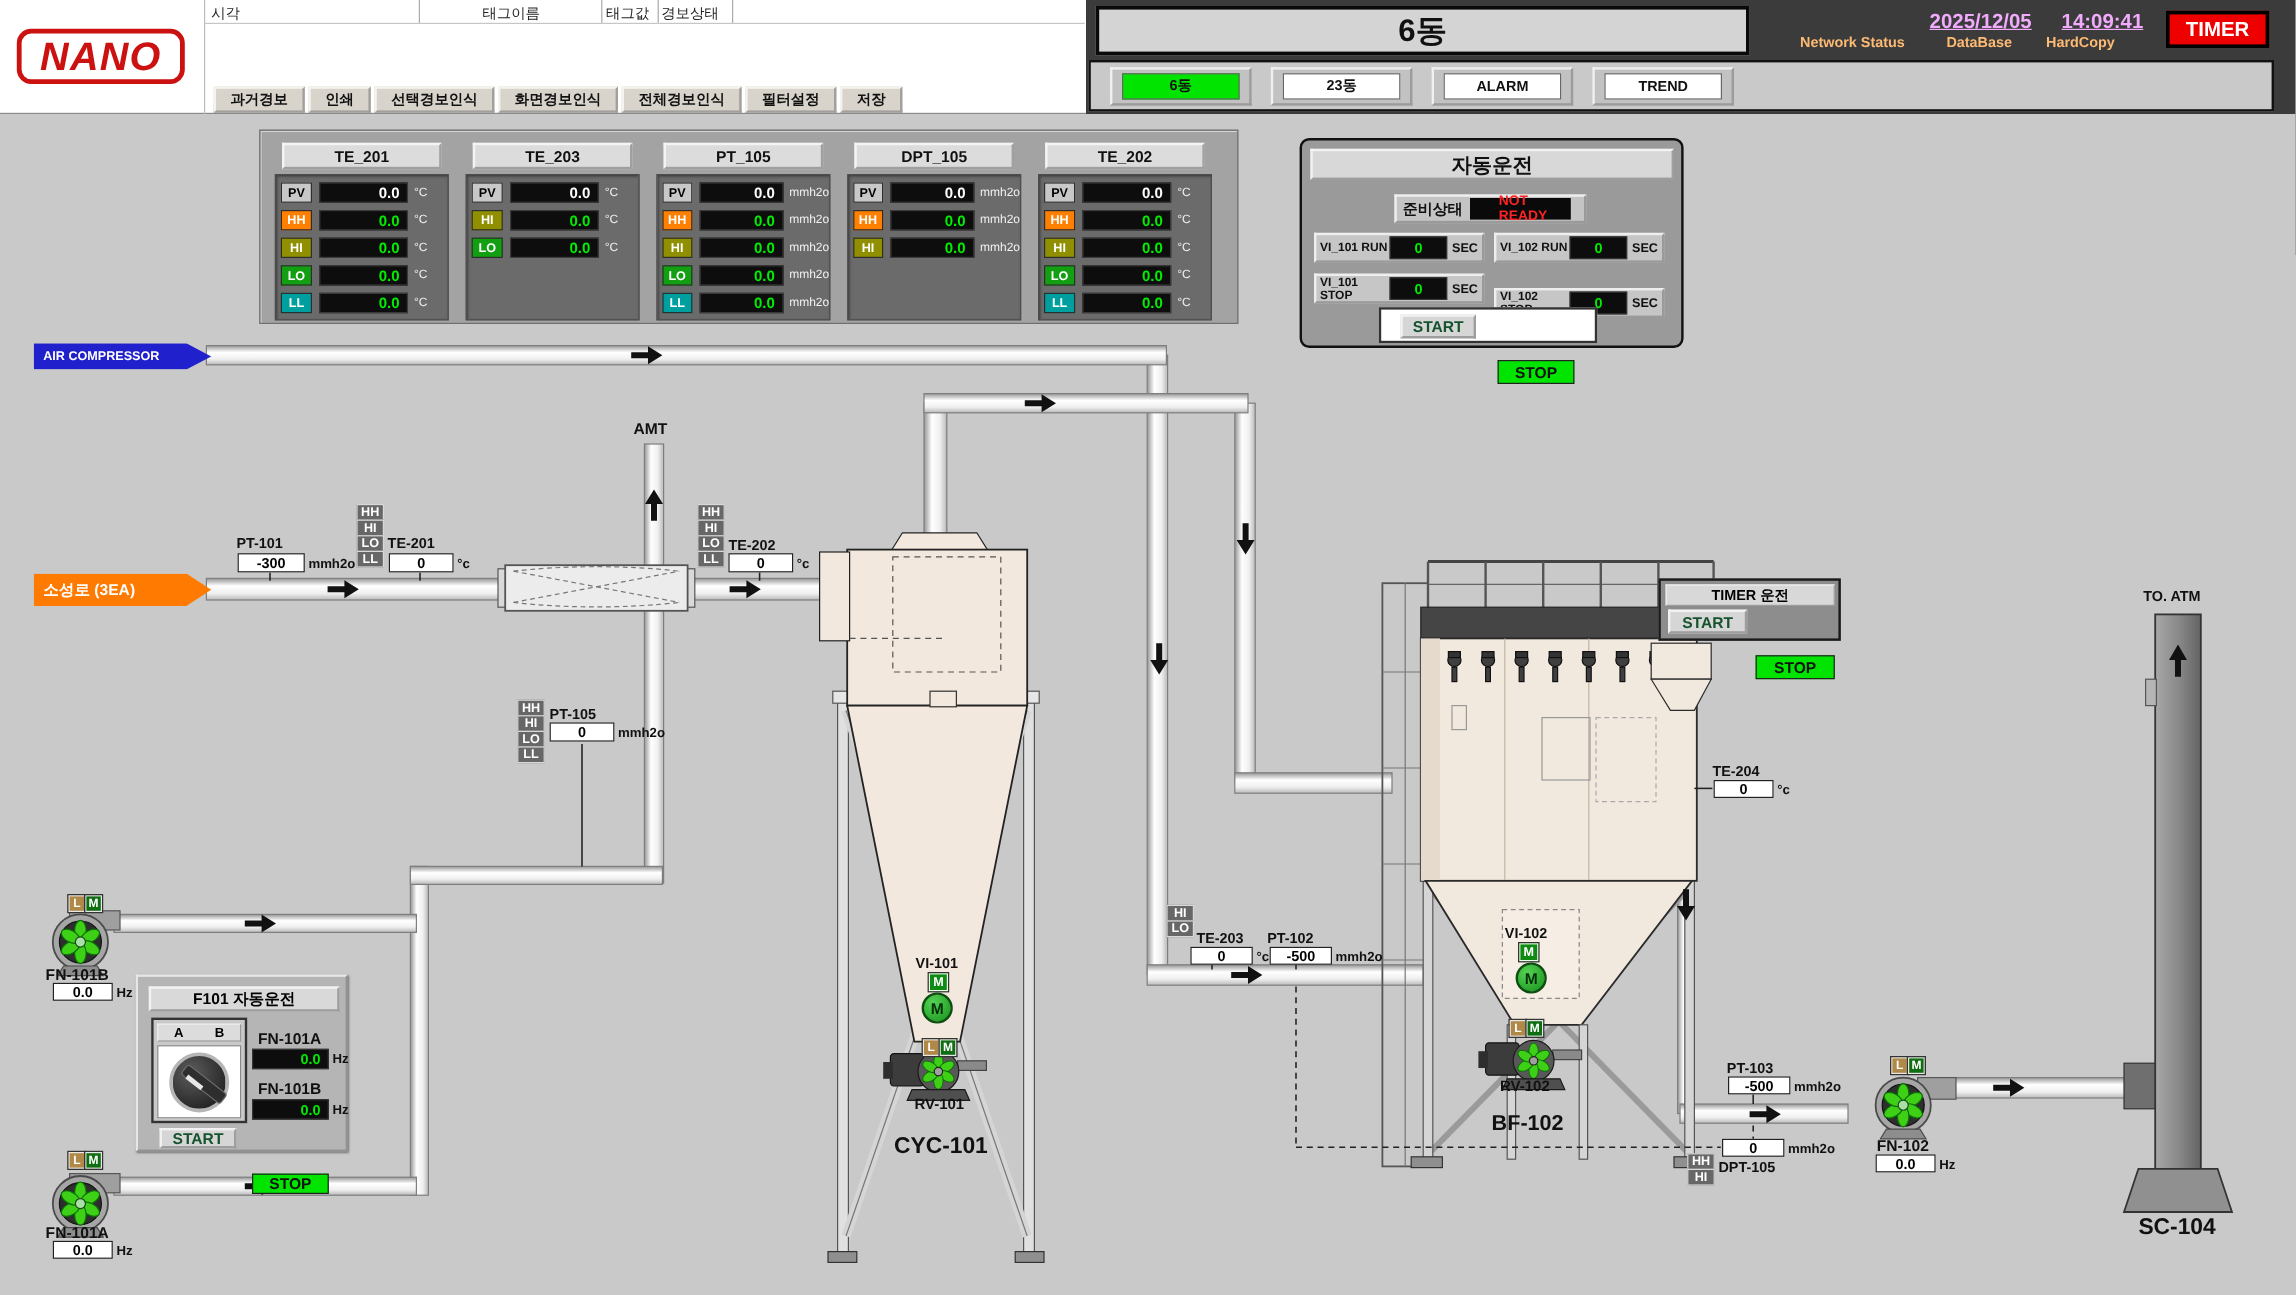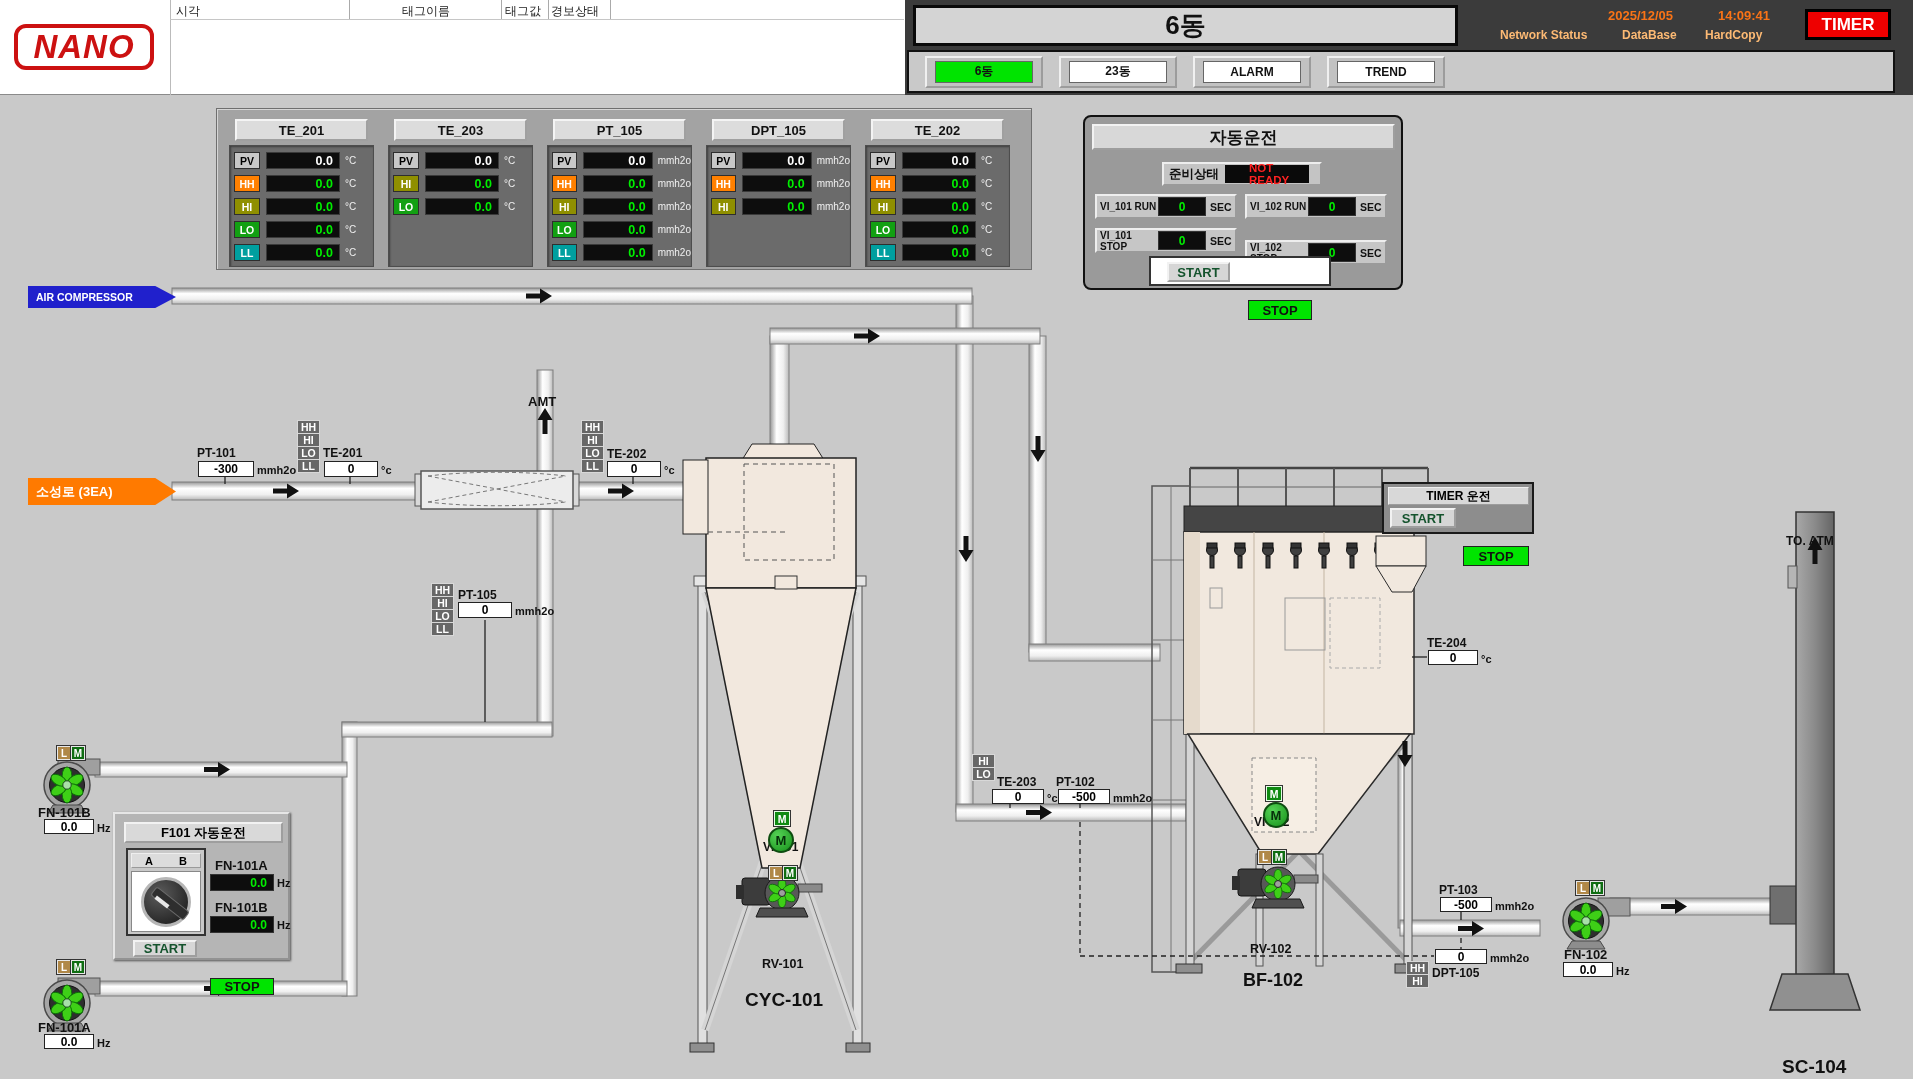--- a/index.html
+++ b/index.html
@@ -11,21 +11,21 @@
   #topbar-right{left:905px;top:0;width:1008px;height:95px;background:#3b3b3b;}
   #logo{left:14px;top:24px;width:140px;height:46px;border:4px solid #cc1111;border-radius:12px;display:flex;align-items:center;justify-content:center;color:#cc1111;font-weight:bold;font-style:italic;font-size:33px;letter-spacing:1px;background:#fff;}
   .alarm-col{top:3px;font-size:12px;color:#222;}
   .vdiv{top:0;width:1px;height:19px;background:#aaa;}
   #alarm-hline{left:170px;top:19px;width:734px;height:1px;background:#c6c6c6;}
   #logo-sep{left:170px;top:0;width:1px;height:95px;background:#bbb;}
   #toolbar{left:178px;top:72px;display:flex;gap:3px;}
   .tbtn{height:22px;padding:0 12px;background:#d8d4cc;border:2px outset #f5f3ee;font-size:12px;font-weight:bold;color:#111;display:flex;align-items:center;cursor:pointer;white-space:nowrap;}
   #title-box{left:913px;top:5px;width:545px;height:41px;background:#d4d4d4;border:3px solid #0a0a0a;display:flex;align-items:center;justify-content:center;font-size:26px;font-weight:bold;color:#111;}
   .bar-label{color:#fdba74;font-size:12px;font-weight:bold;}
-  .bar-datetime{color:#f97316;font-size:13px;font-weight:bold;}
+  .bar-datetime{color:#f0abfc;font-size:17px;font-weight:bold;text-decoration:underline;}
   #exit-btn{left:1805px;top:9px;width:86px;height:31px;background:#ee0000;border:3px solid #000;color:#fff;font-size:17px;font-weight:bold;display:flex;align-items:center;justify-content:center;cursor:pointer;}
   #nav-strip{left:907px;top:50px;width:988px;height:43px;background:#c9c9c9;border:2px solid #111;display:flex;align-items:center;padding-left:16px;gap:16px;}
   .navslot{width:118px;height:32px;border:2px outset #f0f0f0;background:#c2c2c2;display:flex;align-items:center;justify-content:center;}
   .navbtn{width:98px;height:22px;border:1px solid #666;background:#fff;font-size:12px;font-weight:bold;color:#111;display:flex;align-items:center;justify-content:center;cursor:pointer;}
   .navbtn.on{background:#00e400;}
   .navbtn.off{background:#fff;}
   
   #panel-group{left:216px;top:108px;width:816px;height:162px;background:#a3a3a3;border:1px solid #6f6f6f;box-shadow:inset 1px 1px 0 #d6d6d6;}
   .spanel{position:absolute;top:0;width:145px;height:162px;}
   .spanel-title{position:absolute;left:6px;top:10px;width:133px;height:22px;background:#dcdcdc;border:2px outset #f4f4f4;display:flex;align-items:center;justify-content:center;font-size:13px;font-weight:bold;color:#111;}
@@ -69,21 +69,21 @@
   #knob{position:relative;width:50px;height:50px;border-radius:50%;background:radial-gradient(circle at 35% 32%,#5c5c5c,#141414);border:3px solid #b6b6b6;cursor:pointer;}
   #knob .handle{position:absolute;left:5px;top:18px;width:42px;height:11px;background:#2e2e2e;border:1px solid #6a6a6a;border-radius:3px;transform:rotate(38deg);}
   #knob .slot{position:absolute;left:10px;top:20px;width:16px;height:4px;background:#e8e8e8;transform:rotate(38deg);}
   .f101-lab{font-size:13px;font-weight:bold;color:#111;}
   .f101-val{position:absolute;width:64px;height:17px;background:#0d0d0d;border:1px solid #333;color:#00ee00;font-size:12px;font-weight:bold;display:flex;align-items:center;justify-content:flex-end;padding-right:6px;}
   .hz{font-size:11px;font-weight:bold;color:#111;}
   
   .banner{display:flex;align-items:center;color:#fff;font-weight:bold;padding-left:8px;}
   #banner-ac{left:28px;top:286px;width:148px;height:22px;background:#2020cc;font-size:10.5px;clip-path:polygon(0 0,86% 0,100% 50%,86% 100%,0 100%);}
   #banner-kiln{left:28px;top:478px;width:148px;height:27px;background:#ff7a00;font-size:13px;clip-path:polygon(0 0,86% 0,100% 50%,86% 100%,0 100%);}
-  .eq-label{font-weight:bold;color:#111;margin-top:44px;}
+  .eq-label{font-weight:bold;color:#111;}
   .f-label{font-size:12px;font-weight:bold;color:#111;white-space:nowrap;}
   .f-box{background:#fff;border:1px solid #222;color:#000;font-size:12px;font-weight:bold;display:flex;align-items:center;justify-content:center;}
   .f-unit{font-size:11px;font-weight:bold;color:#111;white-space:nowrap;}
   .astack{display:flex;flex-direction:column;}
   .acell{width:23px;height:14px;background:#676767;border:1px solid #d8d8d8;color:#fff;font-size:10.5px;font-weight:bold;display:flex;align-items:center;justify-content:center;margin-top:-1px;}
   .mbox{width:16px;height:15px;background:#0f8a12;border:1px solid #e6ffe6;outline:1px solid #333;color:#fff;font-size:10.5px;font-weight:bold;display:flex;align-items:center;justify-content:center;}
   .mcirc{width:26px;height:26px;border-radius:50%;background:radial-gradient(circle at 35% 30%,#55d355,#17911b);border:2px solid #0d4d10;color:#06300a;font-weight:bold;font-size:13px;display:flex;align-items:center;justify-content:center;}
   .lmwrap{display:flex;}
   .lmcell{width:14px;height:14px;border:1px solid #e8e8e8;outline:1px solid #333;color:#fff;font-size:10px;font-weight:bold;display:flex;align-items:center;justify-content:center;}
   .lmcell.l{background:#b08848;}
@@ -334,20 +334,30 @@
     <div class="abs" id="logo-sep"></div>
     <span class="abs alarm-col" style="left:176px;">시각</span>
     <span class="abs alarm-col" style="left:402px;">태그이름</span>
     <span class="abs alarm-col" style="left:505px;">태그값</span>
     <span class="abs alarm-col" style="left:551px;">경보상태</span>
     <div class="abs vdiv" style="left:349px;"></div>
     <div class="abs vdiv" style="left:501px;"></div>
     <div class="abs vdiv" style="left:548px;"></div>
     <div class="abs vdiv" style="left:610px;"></div>
     <div class="abs" id="alarm-hline"></div>
+    <div class="abs" id="toolbar">
+
+    <div class="tbtn">과거경보</div>
+        <div class="tbtn">인쇄</div>
+        <div class="tbtn">선택경보인식</div>
+        <div class="tbtn">화면경보인식</div>
+        <div class="tbtn">전체경보인식</div>
+        <div class="tbtn">필터설정</div>
+        <div class="tbtn">저장</div>
+      </div>
   </div>
 
   <div class="abs" id="topbar-right">
     <div class="abs" id="title-box" style="left:8px;top:5px;">6동</div>
     <span class="abs bar-datetime" style="left:703px;top:8px;">2025/12/05</span>
     <span class="abs bar-datetime" style="left:813px;top:8px;">14:09:41</span>
     <span class="abs bar-label" style="left:595px;top:28px;">Network Status</span>
     <span class="abs bar-label" style="left:717px;top:28px;">DataBase</span>
     <span class="abs bar-label" style="left:800px;top:28px;">HardCopy</span>
     <div class="abs" id="exit-btn" style="left:900px;top:9px;">TIMER</div>

